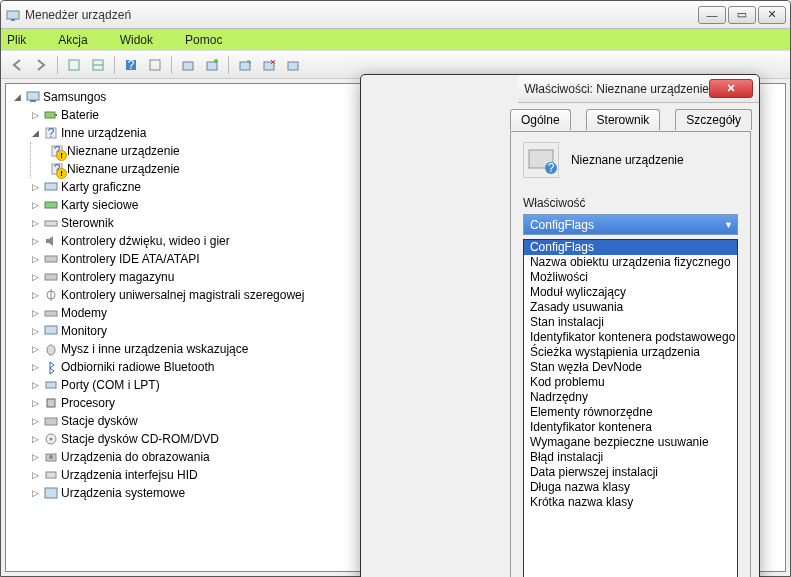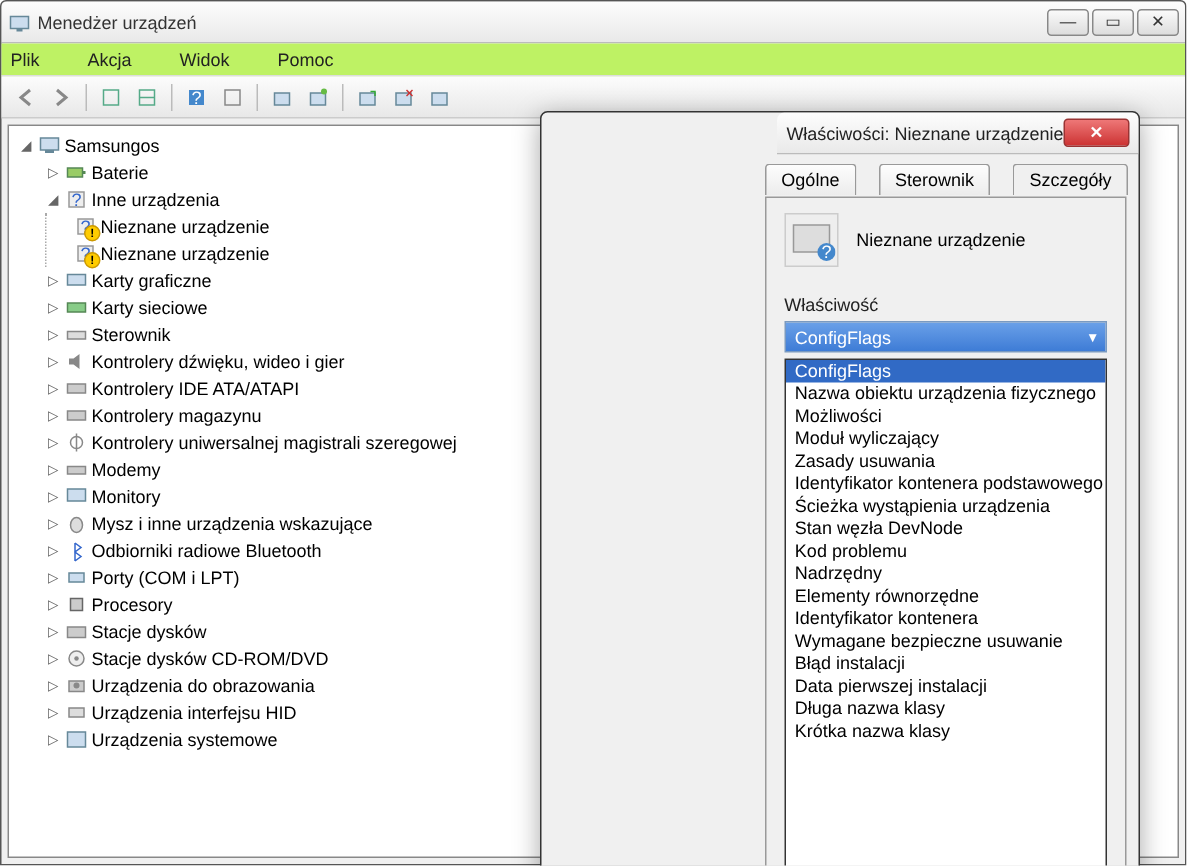--- a/index.html
+++ b/index.html
@@ -436,20 +436,21 @@
       <div class="combo">
         <span>ConfigFlags</span>
         <span class="arrow">▼</span>
       </div>
       <div class="dropdown-list">
           <div class="opt selected">ConfigFlags</div>
           <div class="opt">Nazwa obiektu urządzenia fizycznego</div>
           <div class="opt">Możliwości</div>
           <div class="opt">Moduł wyliczający</div>
           <div class="opt">Zasady usuwania</div>
+          <div class="opt">Stan instalacji</div>
           <div class="opt">Identyfikator kontenera podstawowego</div>
           <div class="opt">Ścieżka wystąpienia urządzenia</div>
           <div class="opt">Stan węzła DevNode</div>
           <div class="opt">Kod problemu</div>
           <div class="opt">Nadrzędny</div>
           <div class="opt">Elementy równorzędne</div>
           <div class="opt">Identyfikator kontenera</div>
           <div class="opt">Wymagane bezpieczne usuwanie</div>
           <div class="opt">Błąd instalacji</div>
           <div class="opt">Data pierwszej instalacji</div>

